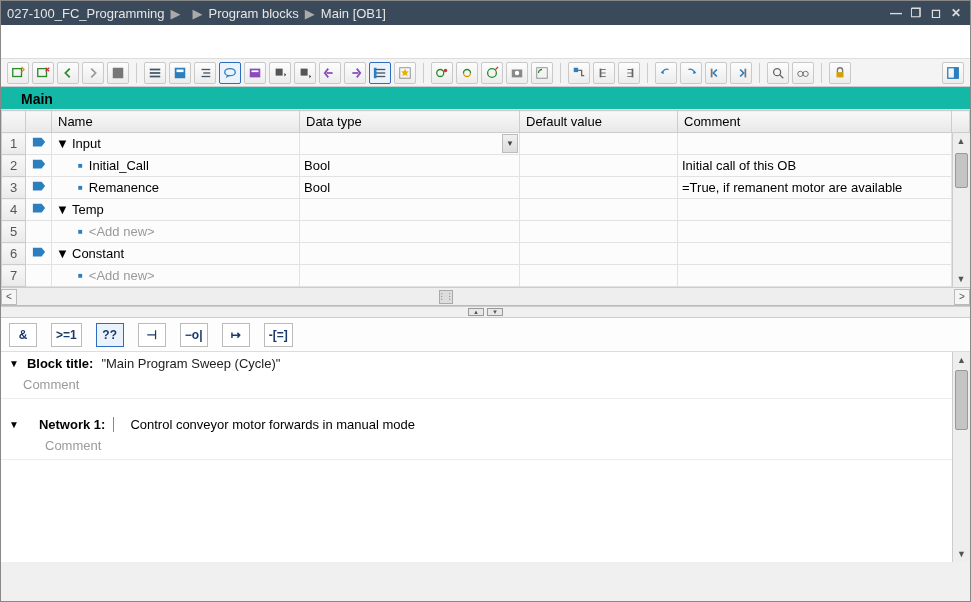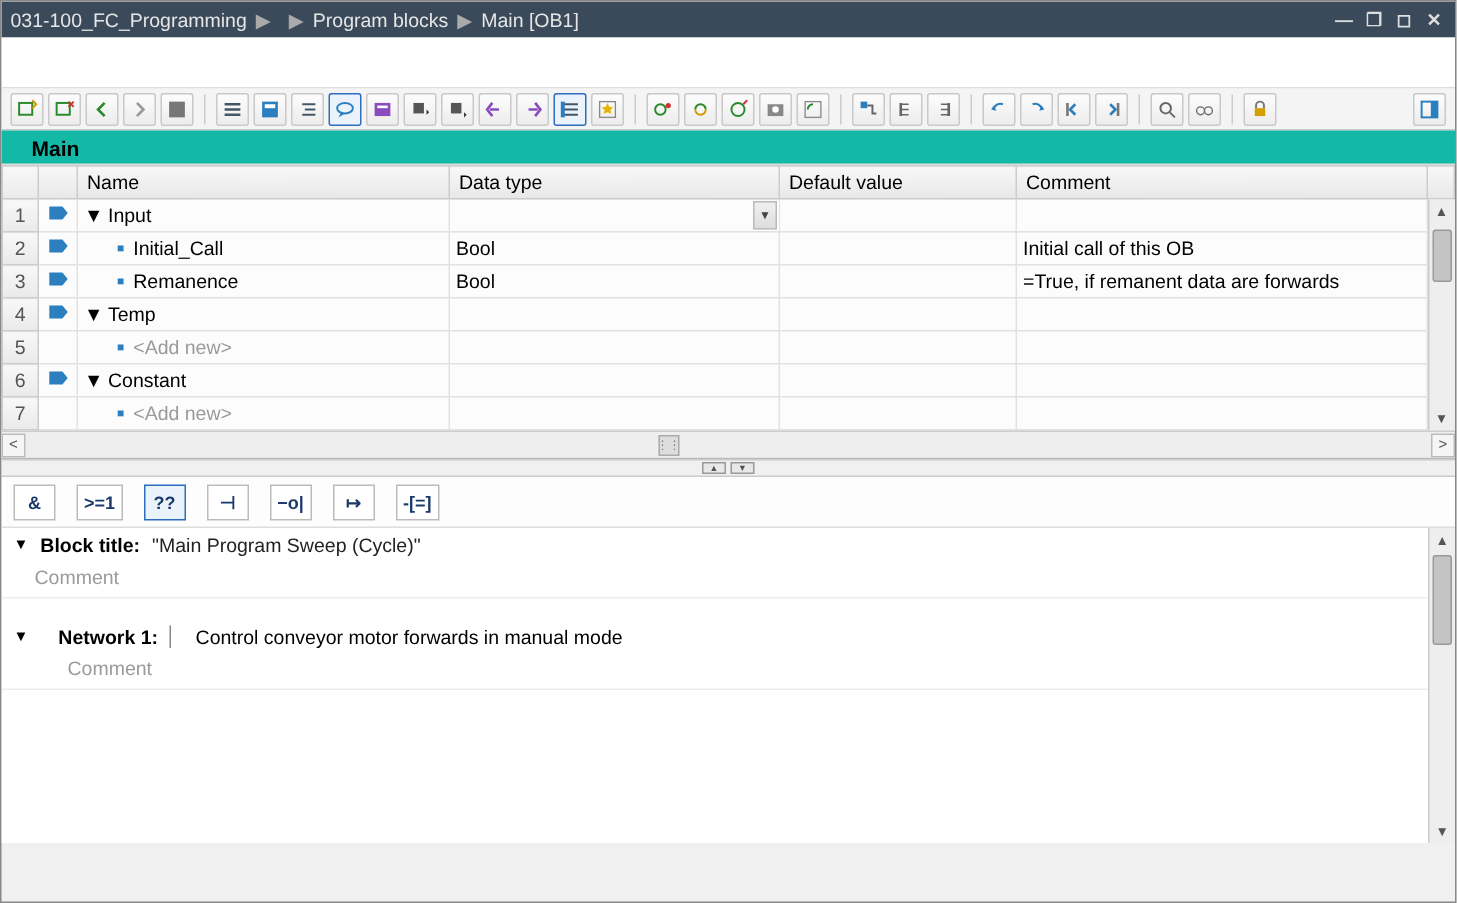--- a/index.html
+++ b/index.html
@@ -54,21 +54,21 @@
 .section-row .tri{font-size:10px;}
 .section-row .label{font-weight:bold;}
 .section-row .val{color:#222;}
 .comment-row{padding:2px 8px 6px 22px;color:#9a9a9a;font-size:13px;border-bottom:1px solid #ededed;}
 .network-title-input{font-size:13px;border:none;outline:none;border-left:1px solid #888;padding-left:16px;flex:1;background:transparent;}
 </style>
 </head>
 <body>
 
 <div class="titlebar">
-  <span class="crumb">031-100_FC_Programming</span>
+  <span class="crumb">027-100_FC_Programming</span>
   <span class="sep">▶</span>
   <span class="sep">▶</span>
   <span class="crumb">Program blocks</span>
   <span class="sep">▶</span>
   <span class="crumb">Main [OB1]</span>
   <span class="spacer"></span>
   <span class="winbtn">—</span>
   <span class="winbtn">❐</span>
   <span class="winbtn">◻</span>
   <span class="winbtn">✕</span>
@@ -351,21 +351,21 @@
               <path d="M1 1h10l4 5-4 5H1z" class="icon-blue"></path>
             </svg></td>
     <td>
             <div class="name-cell indent1">
               <span class="bullet">■</span>
               <span>Remanence</span>
             </div>
           </td>
     <td>Bool</td>
     <td></td>
-    <td>=True, if remanent data are forwards</td>
+    <td>=True, if remanent motor are available</td>
   </tr>
   <tr>
     <td class="rownum">4</td>
     <td class="tag-icon"><svg viewBox="0 0 16 12">
               <path d="M1 1h10l4 5-4 5H1z" class="icon-blue"></path>
             </svg></td>
     <td>
             <div class="name-cell">
               <span class="exp">▼</span>
               <span>Temp</span>

